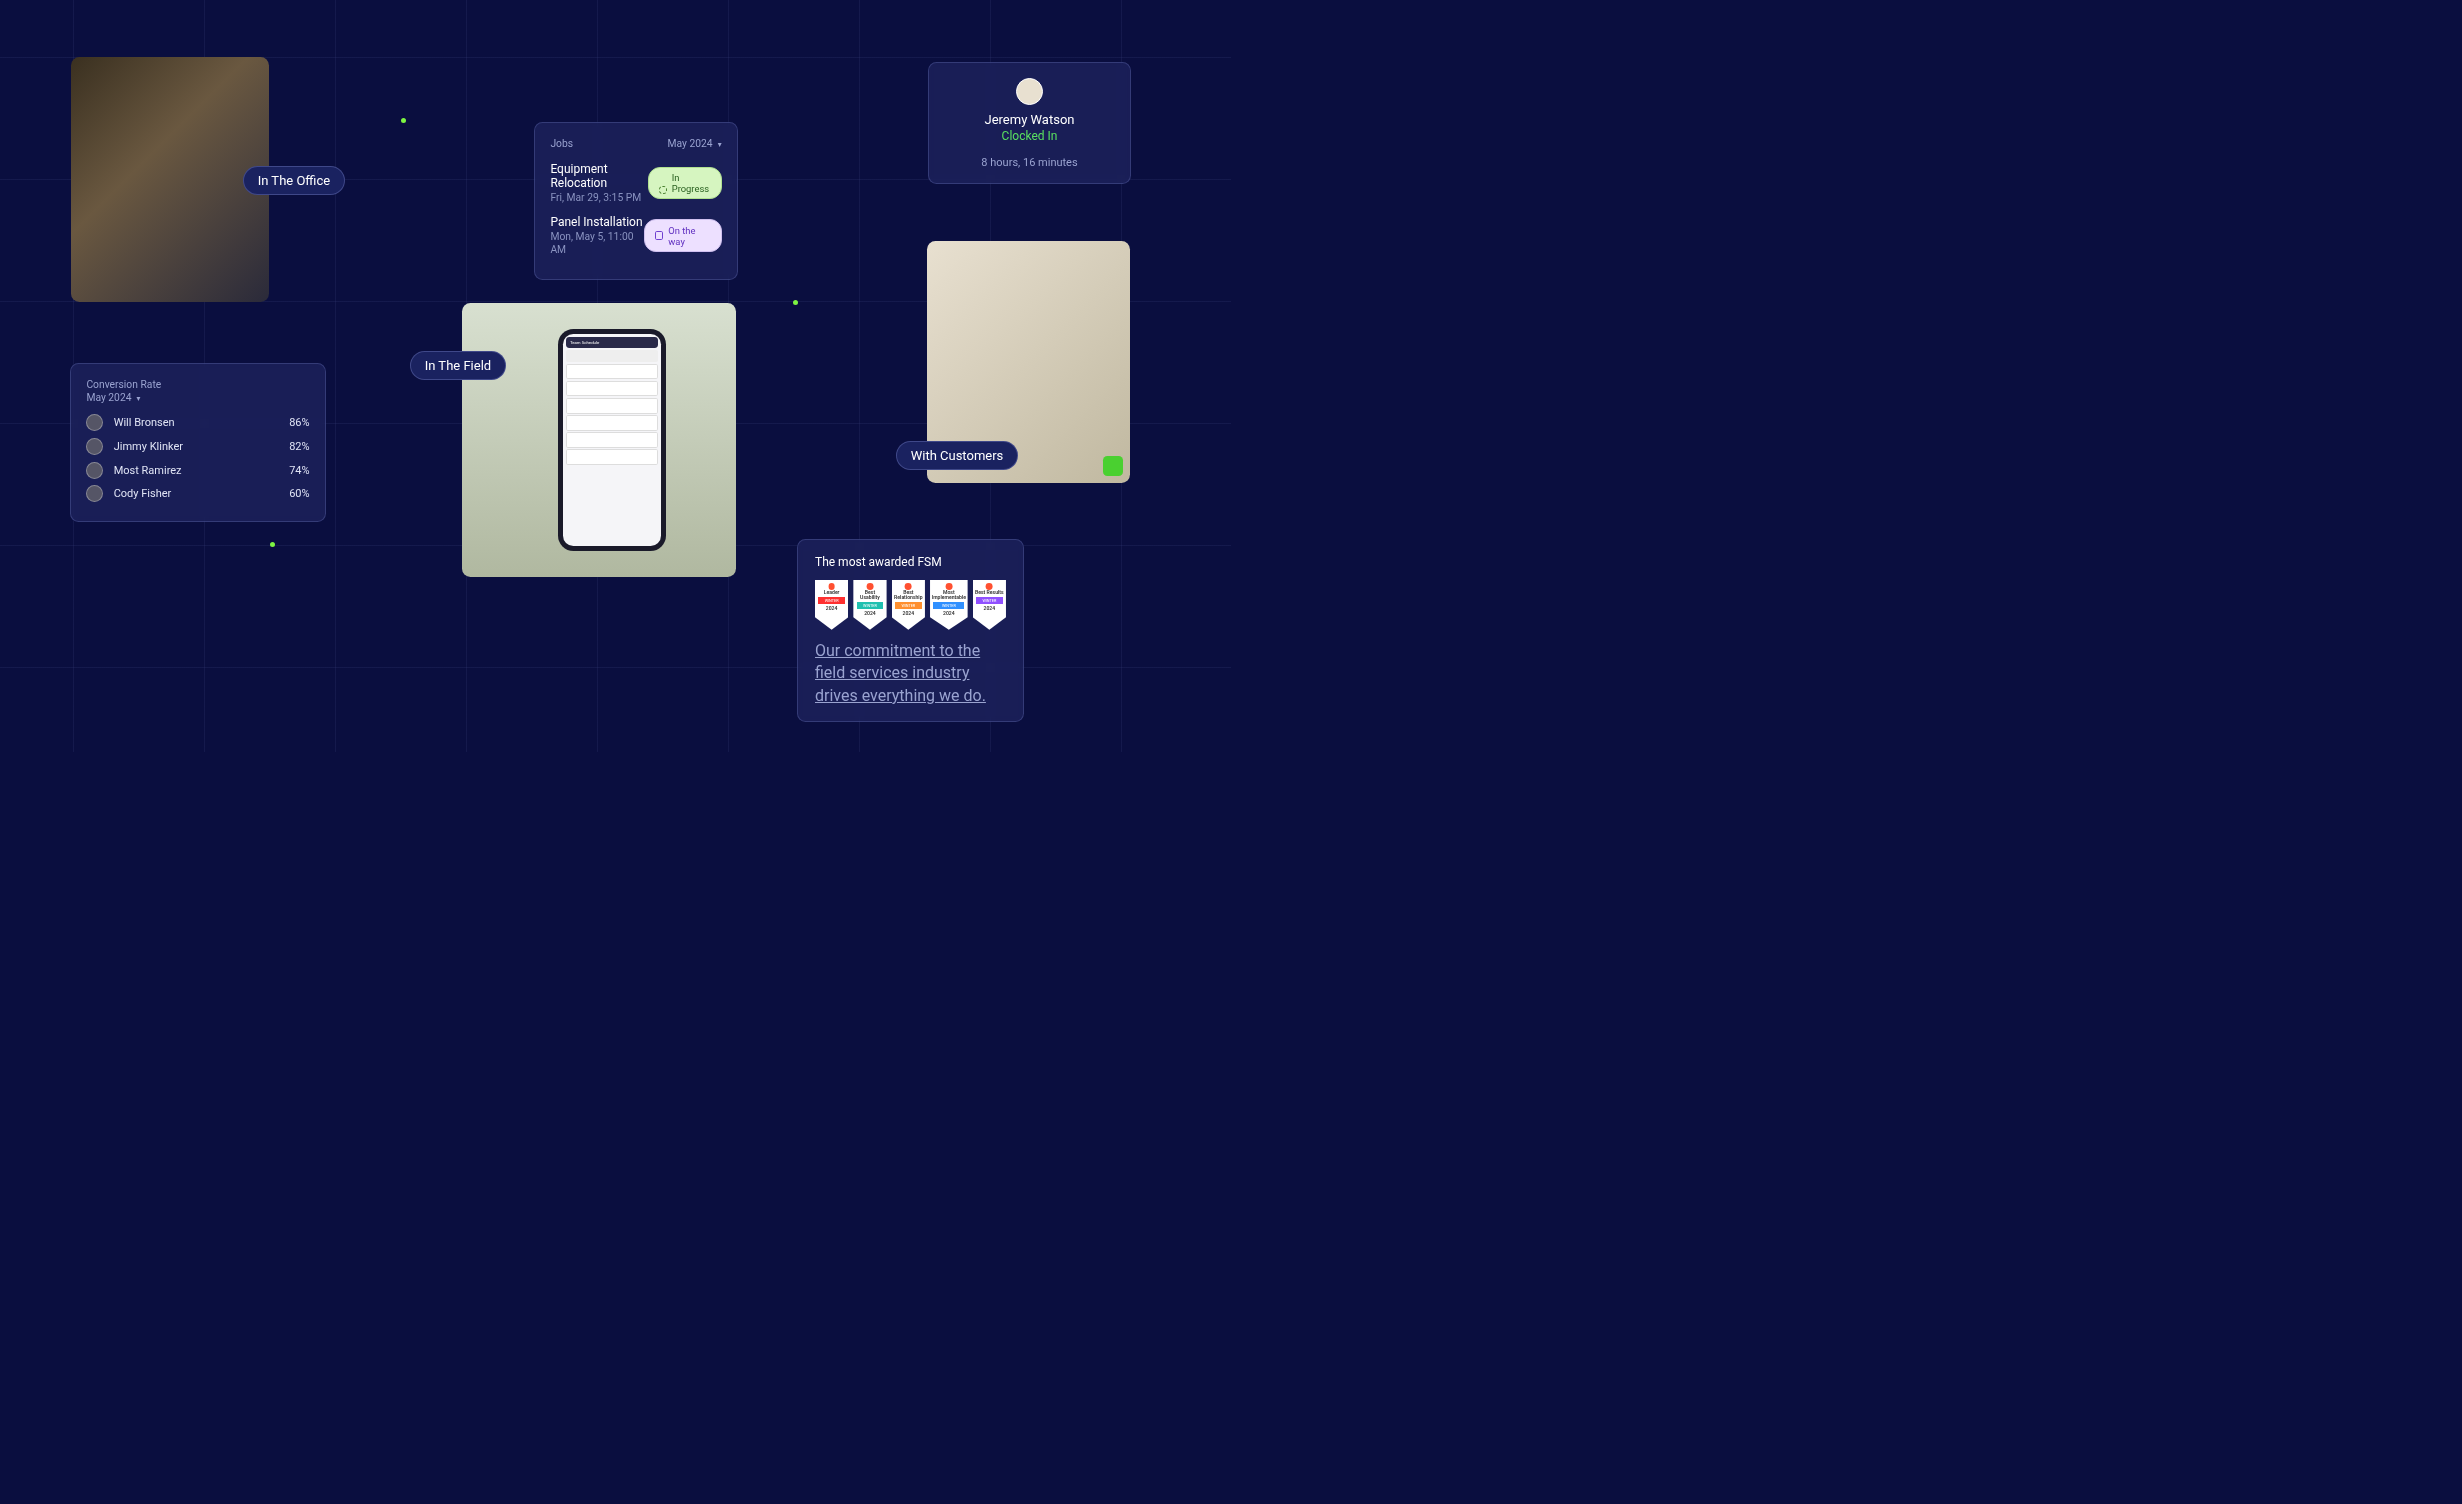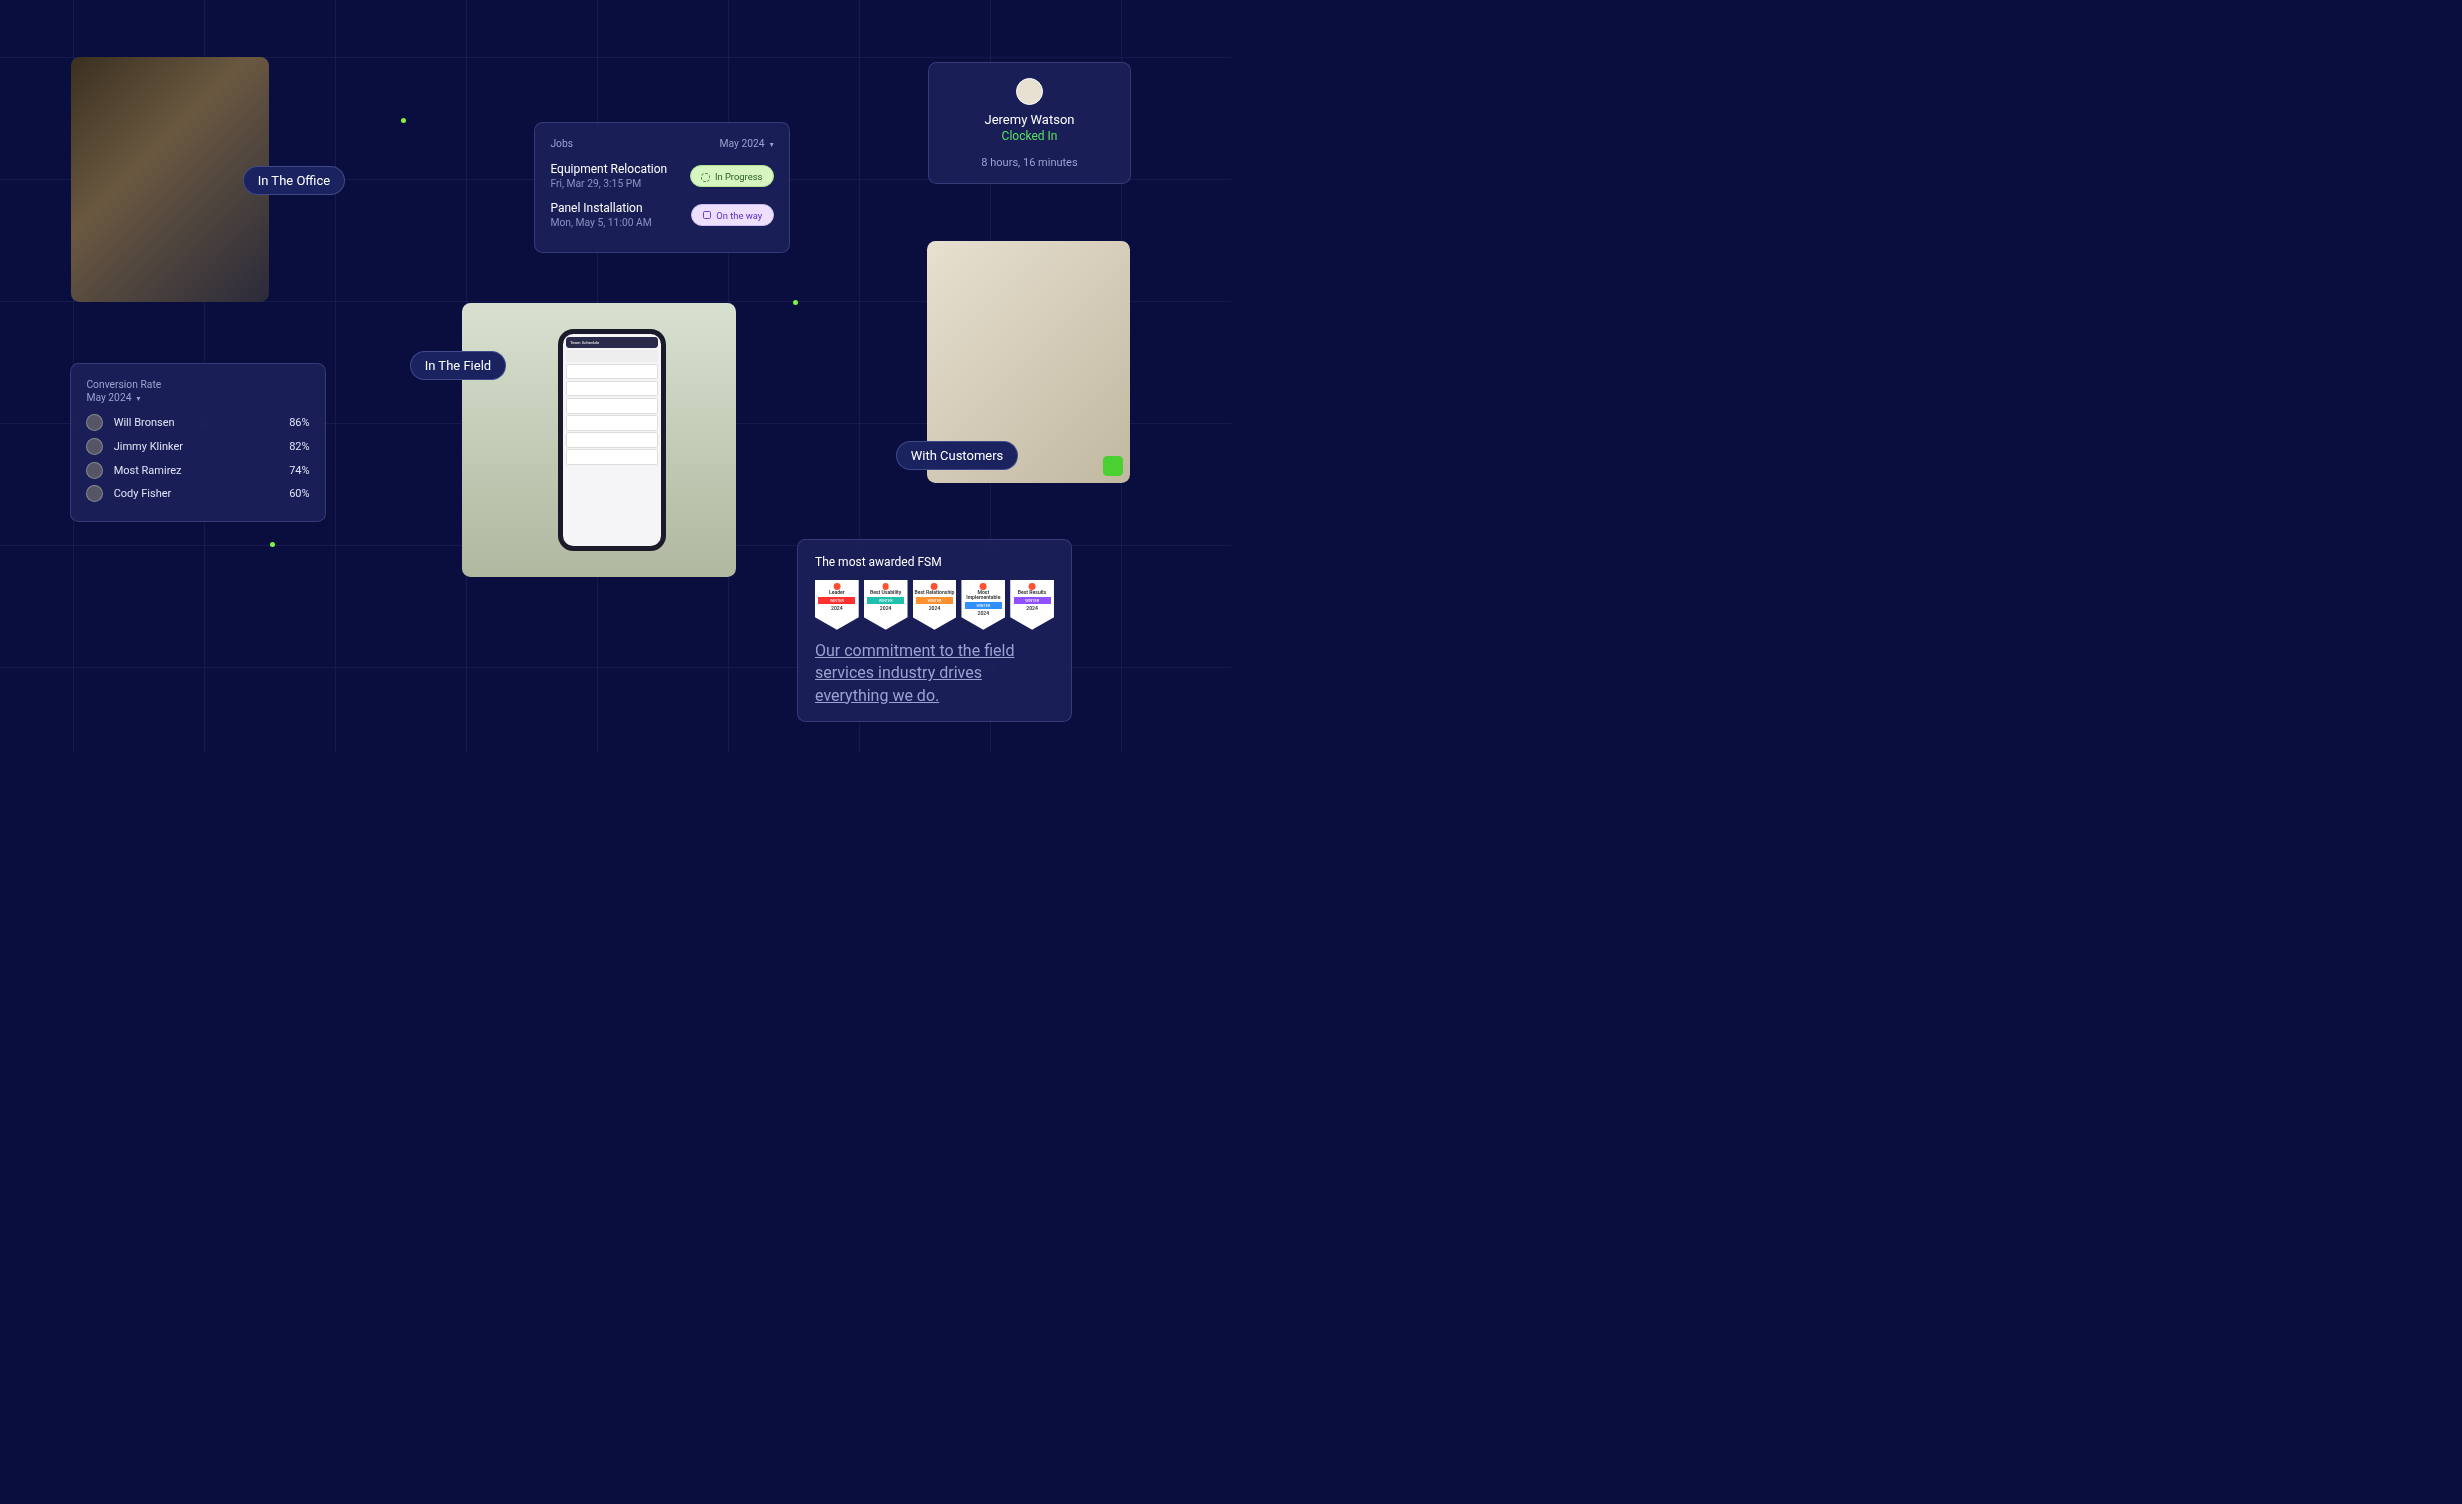--- a/index.html
+++ b/index.html
@@ -65,21 +65,21 @@
 #phone-screen {
   width:100%; height:100%; background:#f5f5f8; border-radius:10.3px;
   font-size:4.3px; color:#555; padding:3.4px; overflow:hidden;
 }
 
 #customer-photo {
   left: 927px; top: 241px; width: 203px; height: 242px;
   background: linear-gradient(135deg,#e8e0d0,#c0b8a0);
 }
 
-#jobs-card { left:534px; top:122px; width:256px; padding:13.7px 15.4px 12px; }
+#jobs-card { left:534px; top:122px; width:204px; padding:13.7px 15.4px 12px; }
 .jobs-head { display:flex; justify-content:space-between; color:#9aa3d0; font-size:10.3px; margin-bottom:12px; }
 .chevdown { margin-left:5.1px; font-size:7.7px; }
 .job-row { display:flex; justify-content:space-between; align-items:center; margin-bottom:10.3px; }
 .job-title { color:#fff; font-size:12px; }
 .job-time { color:#8a93c0; font-size:10.3px; margin-top:1.7px; }
 .badge { border-radius:12px; font-size:9.4px; padding:4.3px 10.3px; display:flex; align-items:center; gap:5.1px; }
 .badge-progress { background:#d6f5c0; color:#2a6020; border:0.9px solid #b0e090;align-items:flex-end;}
 .badge-onway { background:#ede0ff; color:#6030c0; border:0.9px solid #d0c0f0;}
 .spinner-icon { width:8.5px; height:8.5px; border:1.3px dashed #4a8030; border-radius:50%; }
 .map-icon { width:8.5px; height:8.5px; border:1.3px solid #7040d0; border-radius:1.7px; }
@@ -90,21 +90,21 @@
 .clk-status { color:#5ae060; font-size:12px; margin-top:1.7px; }
 .clk-time { color:#9aa3d0; font-size:11px; margin-top:13px; }
 
 #conv-card { left:70px; top:363px; width:256px; padding:13.7px 15.4px 12px; }
 .conv-head { display:flex; justify-content:space-between; color:#9aa3d0; font-size:10.3px; margin-bottom:10.3px;flex-direction:column; }
 .conv-row { display:flex; align-items:center; margin-bottom:6.8px; font-size:11px; }
 .avatar-sm { width:17px; height:17px; border-radius:50%; background:#556; margin-right:10.3px; border:0.9px solid rgba(255,255,255,0.3);}
 .conv-name { color:#e0e4f5; flex:1; }
 .conv-pct { color:#e0e4f5; }
 
-#awards-card { left:797px; top:539px; width:275px; padding:15.4px 17px 13.7px; }
+#awards-card { left:797px; top:539px; width:227px; padding:15.4px 17px 13.7px; }
 .aw-title { color:#fff; font-size:12px; margin-bottom:10.3px; }
 .aw-row { display:flex; gap:5.1px; margin-bottom:10.3px; }
 .aw-badge {
   width:47px; height:50px; background:#fff; position:relative; font-size:5.1px;
   color:#333; text-align:center; padding-top:10.3px;
   clip-path: polygon(0 0,100% 0,100% 75%,50% 100%,0 75%);
 }
 .aw-badge::before {
   content:""; position:absolute; top:3.4px; left:50%; transform:translateX(-50%);
   width:6.8px; height:6.8px; background:#ff5030; border-radius:50%;

